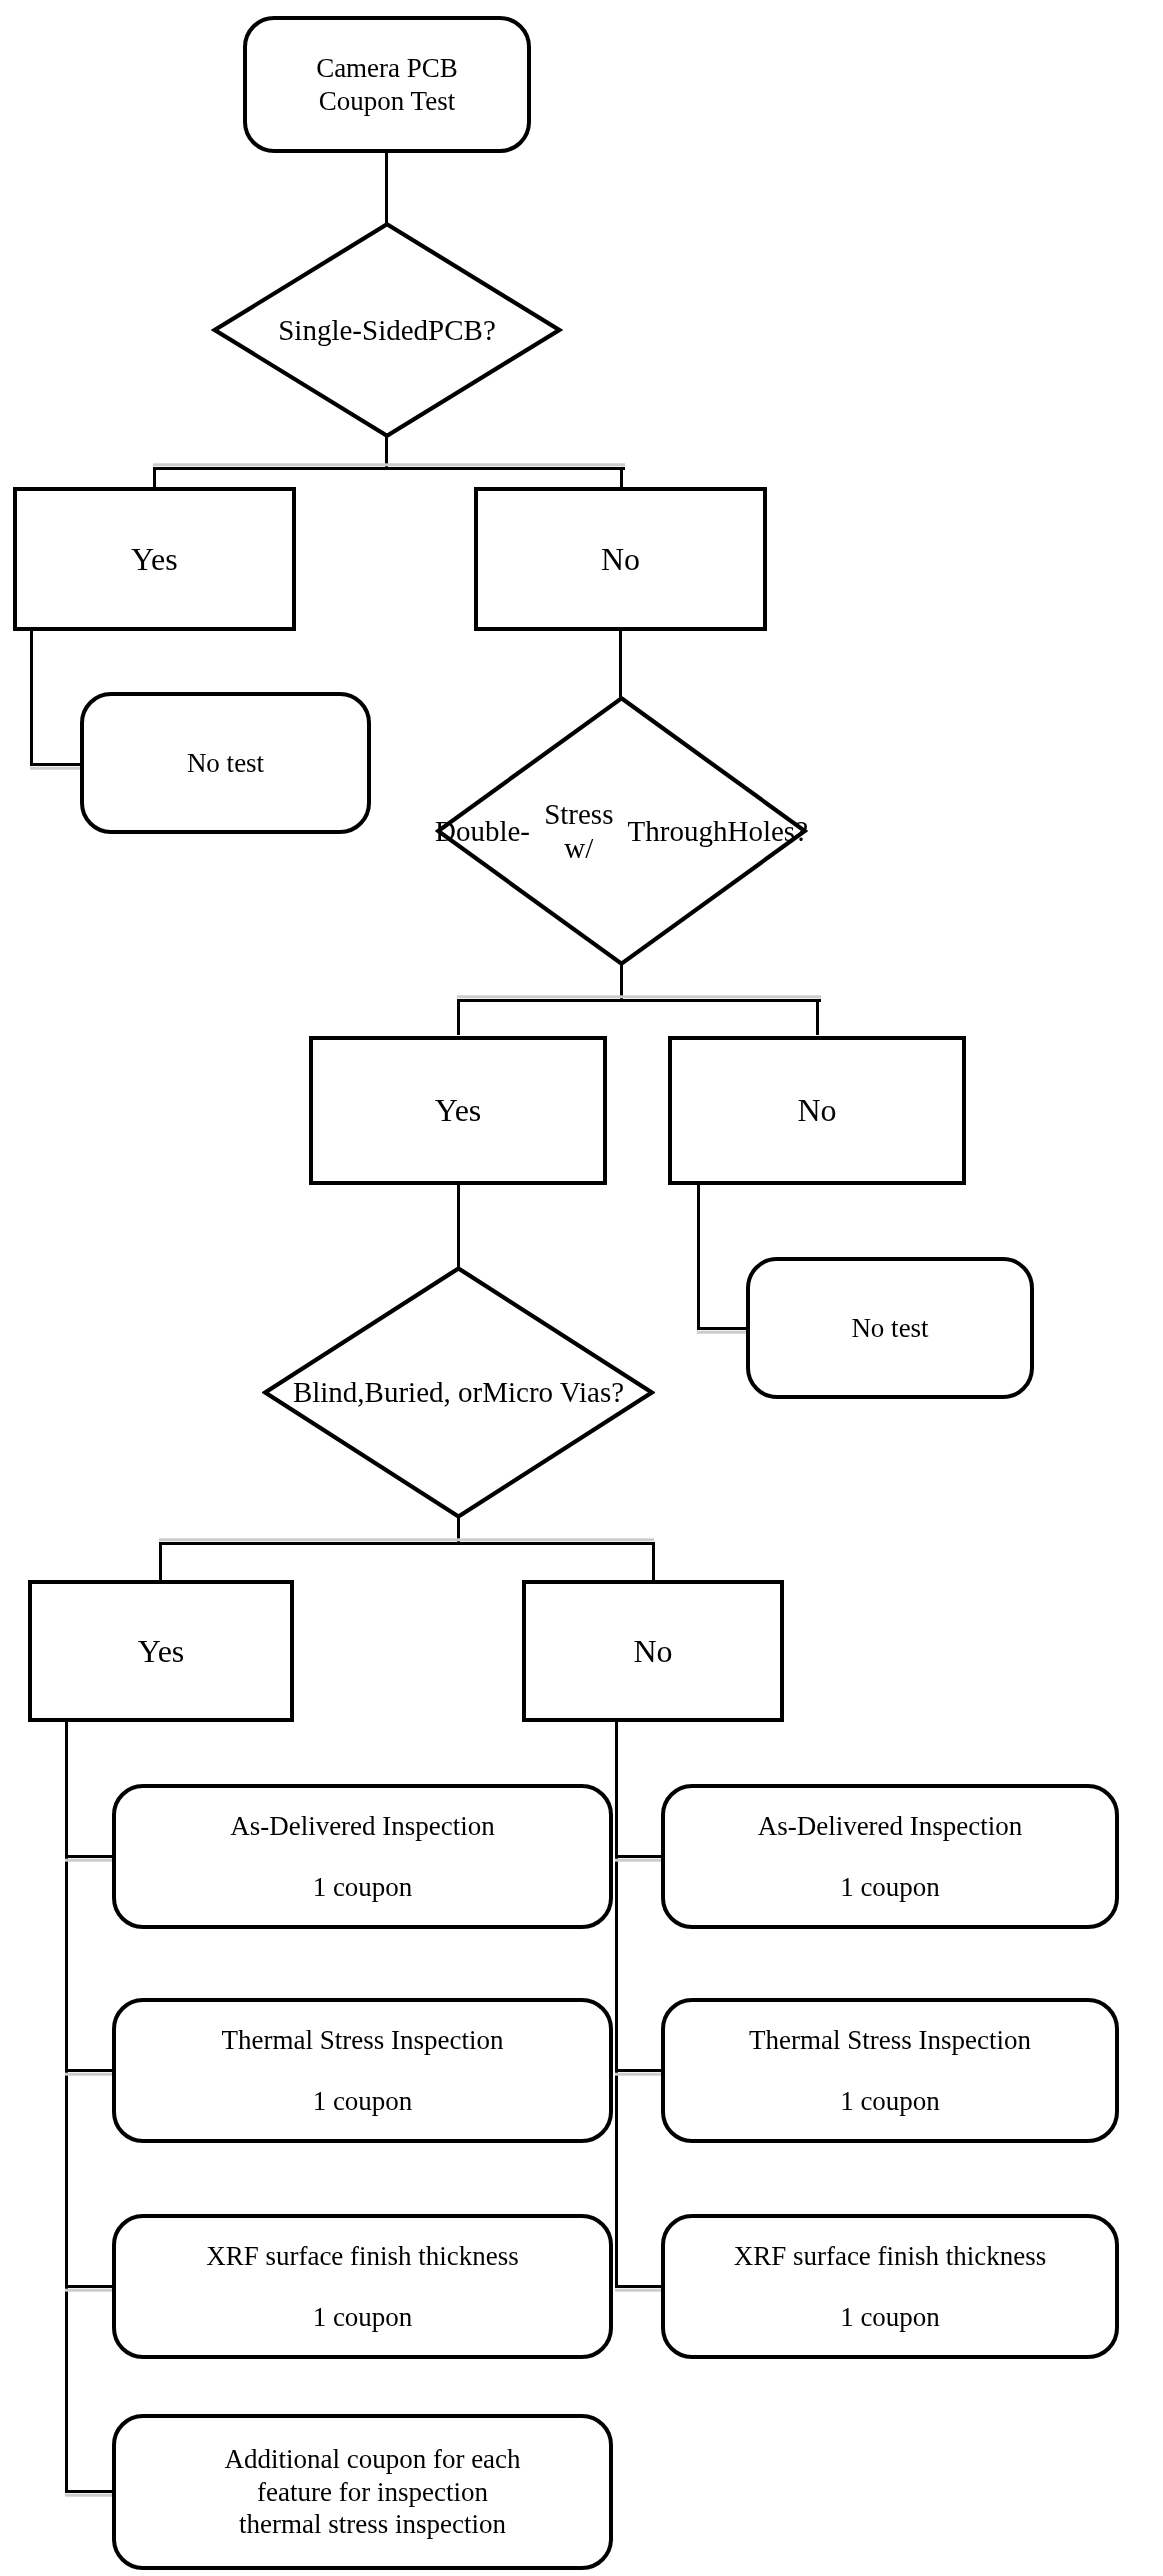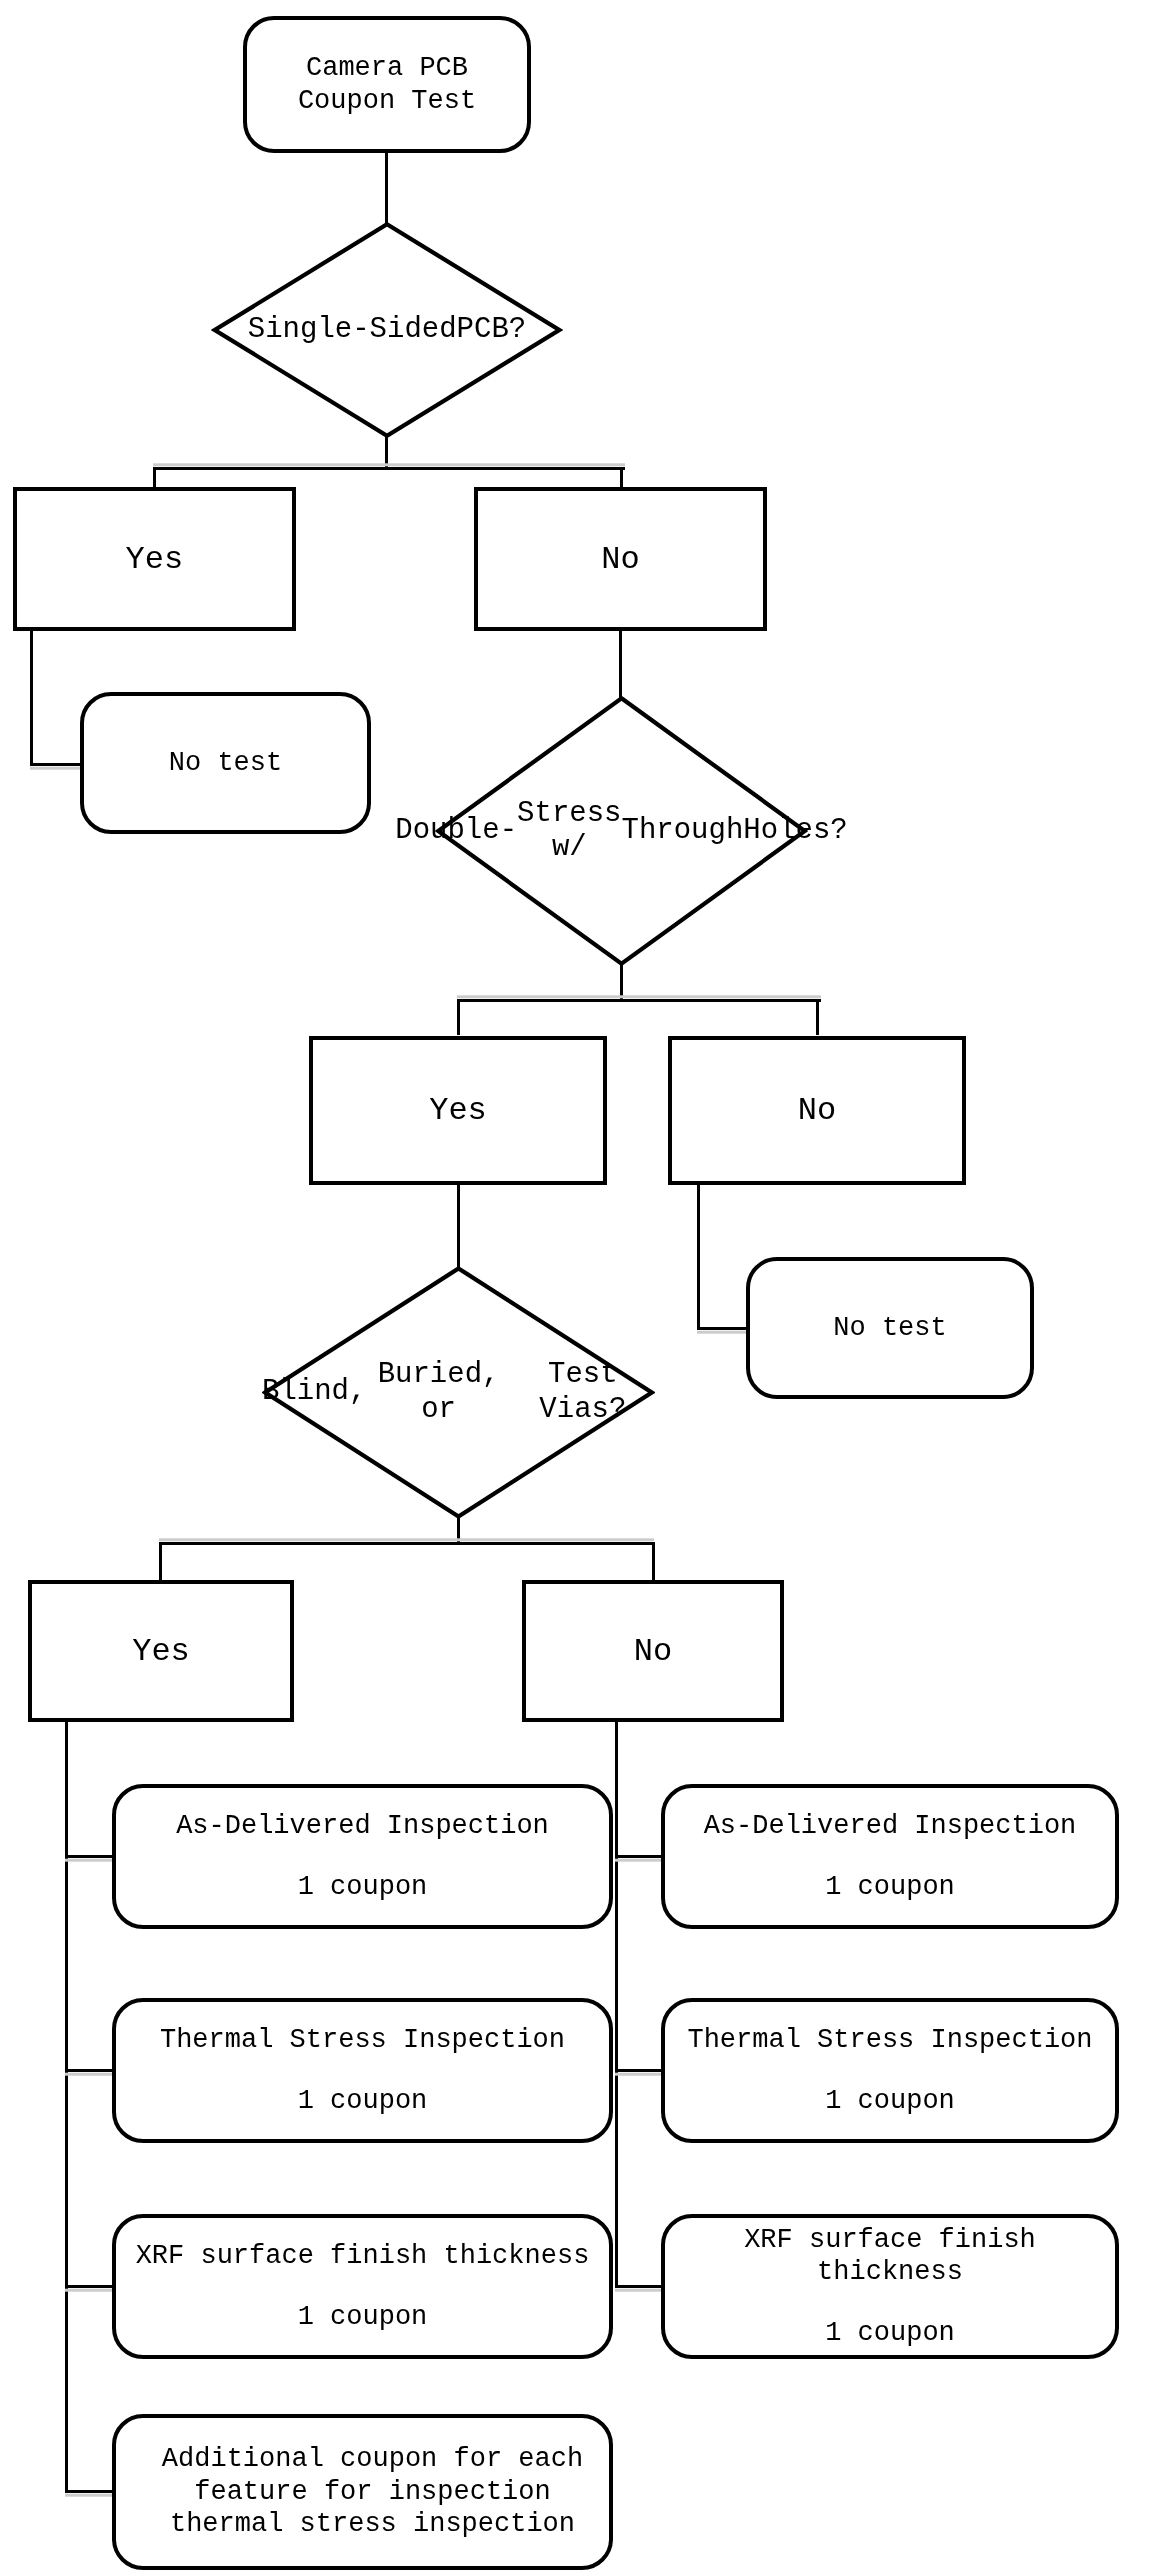--- a/index.html
+++ b/index.html
@@ -1,21 +1,21 @@
 <!DOCTYPE html>
 <html style="font-size:8.5px"><head>
 <meta charset="utf-8">
 <style>
   html, body { margin: 0; padding: 0; background: #ffffff; }
   .canvas {
     position: relative;
     width: 1164px;
     height: 2576px;
     background: #ffffff;
-    font-family: Liberation Mono, monospace;
+    font-family: Liberation Serif, serif;
     color: #000000;
   }
   .rect {
     position: absolute;
     box-sizing: border-box;
     border: 4.3px solid #000;
     background: #fff;
     display: flex;
     align-items: center;
     justify-content: center;
@@ -139,21 +139,21 @@
     <div>No test</div>
   </div>
 
   <div class="dwrap" style="left:262px; top:1265px; width:393px; height:255px;">
     <svg width="393" height="255" viewBox="0 0 738 478">
       <polygon points="369,6 732,239 369,472 6,239"></polygon>
     </svg>
     <div class="dtext">
       <div>Blind,</div>
       <div>Buried, or</div>
-      <div>Test Vias?</div>
+      <div>Micro Vias?</div>
     </div>
   </div>
 
   <div class="rect" style="left:28px; top:1580px; width:266px; height:142px;">
     <div>Yes</div>
   </div>
   <div class="rect" style="left:522px; top:1580px; width:262px; height:142px;">
     <div>No</div>
   </div>
 

